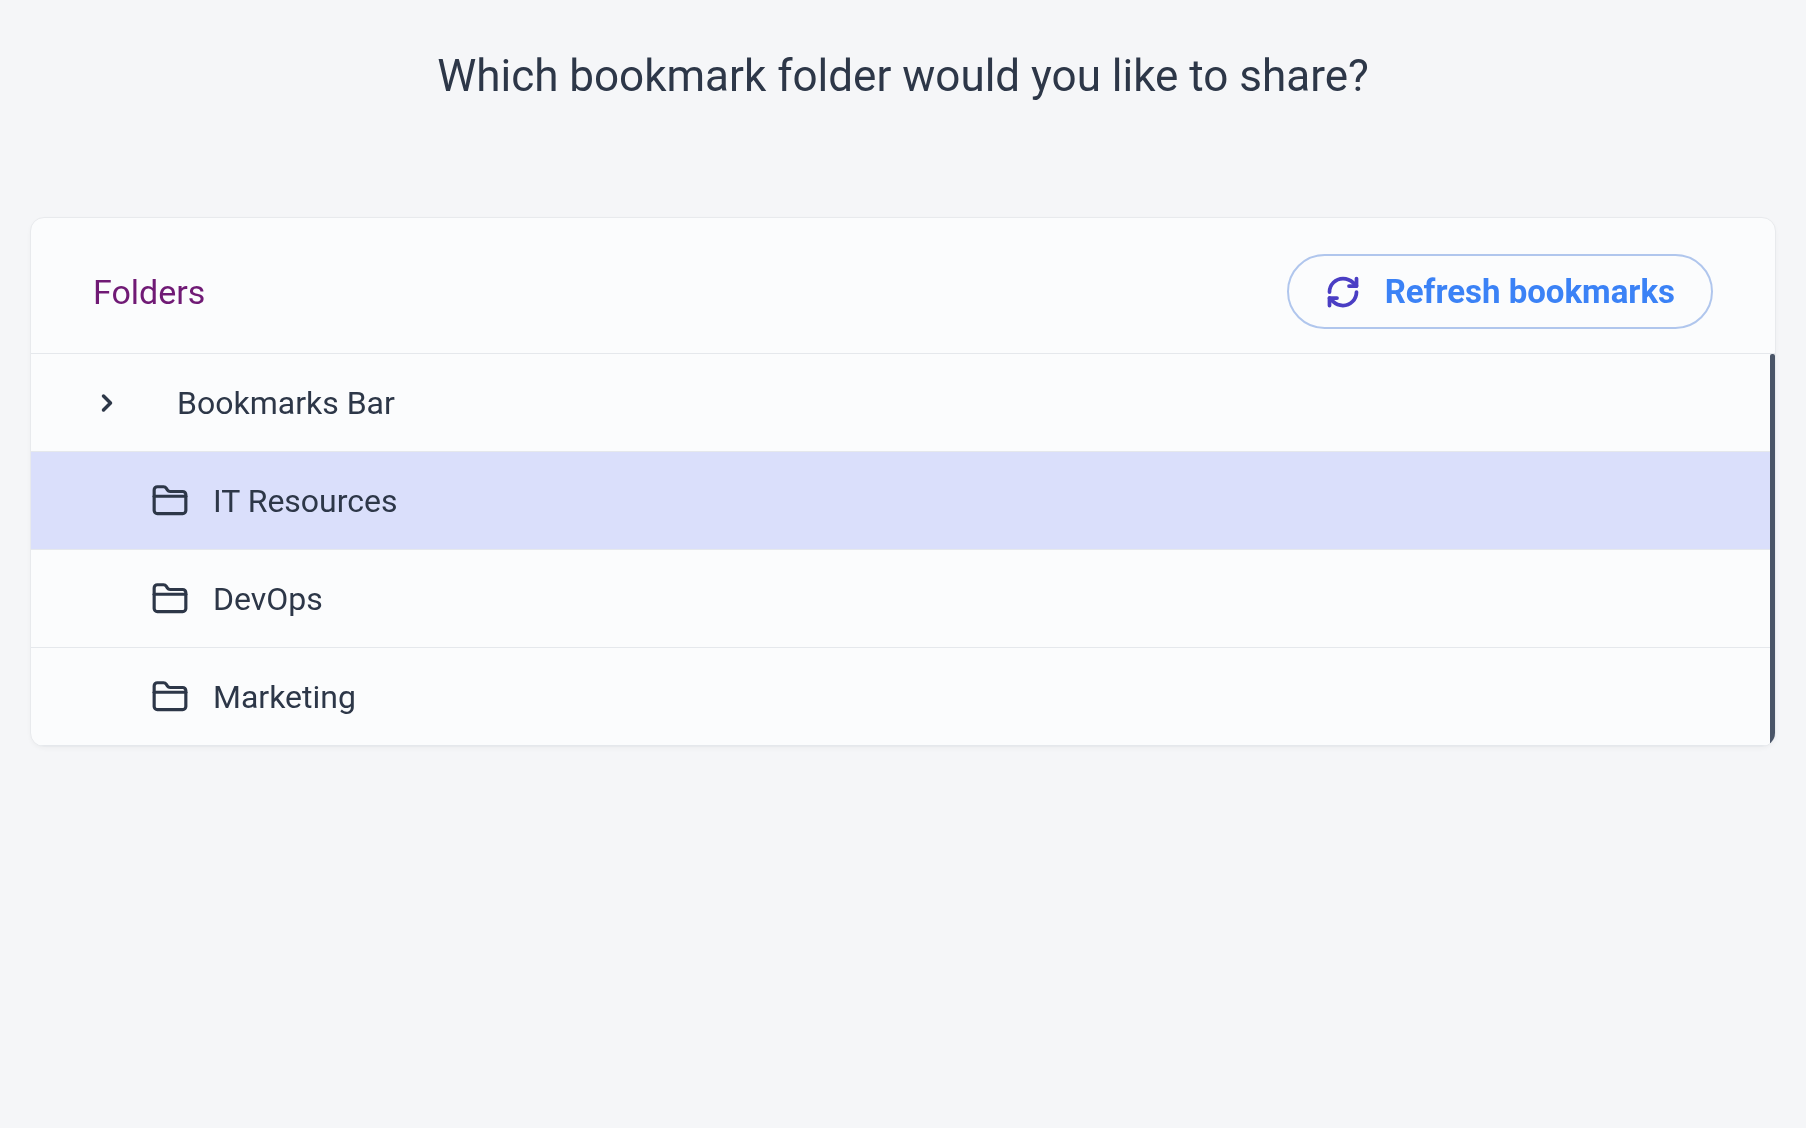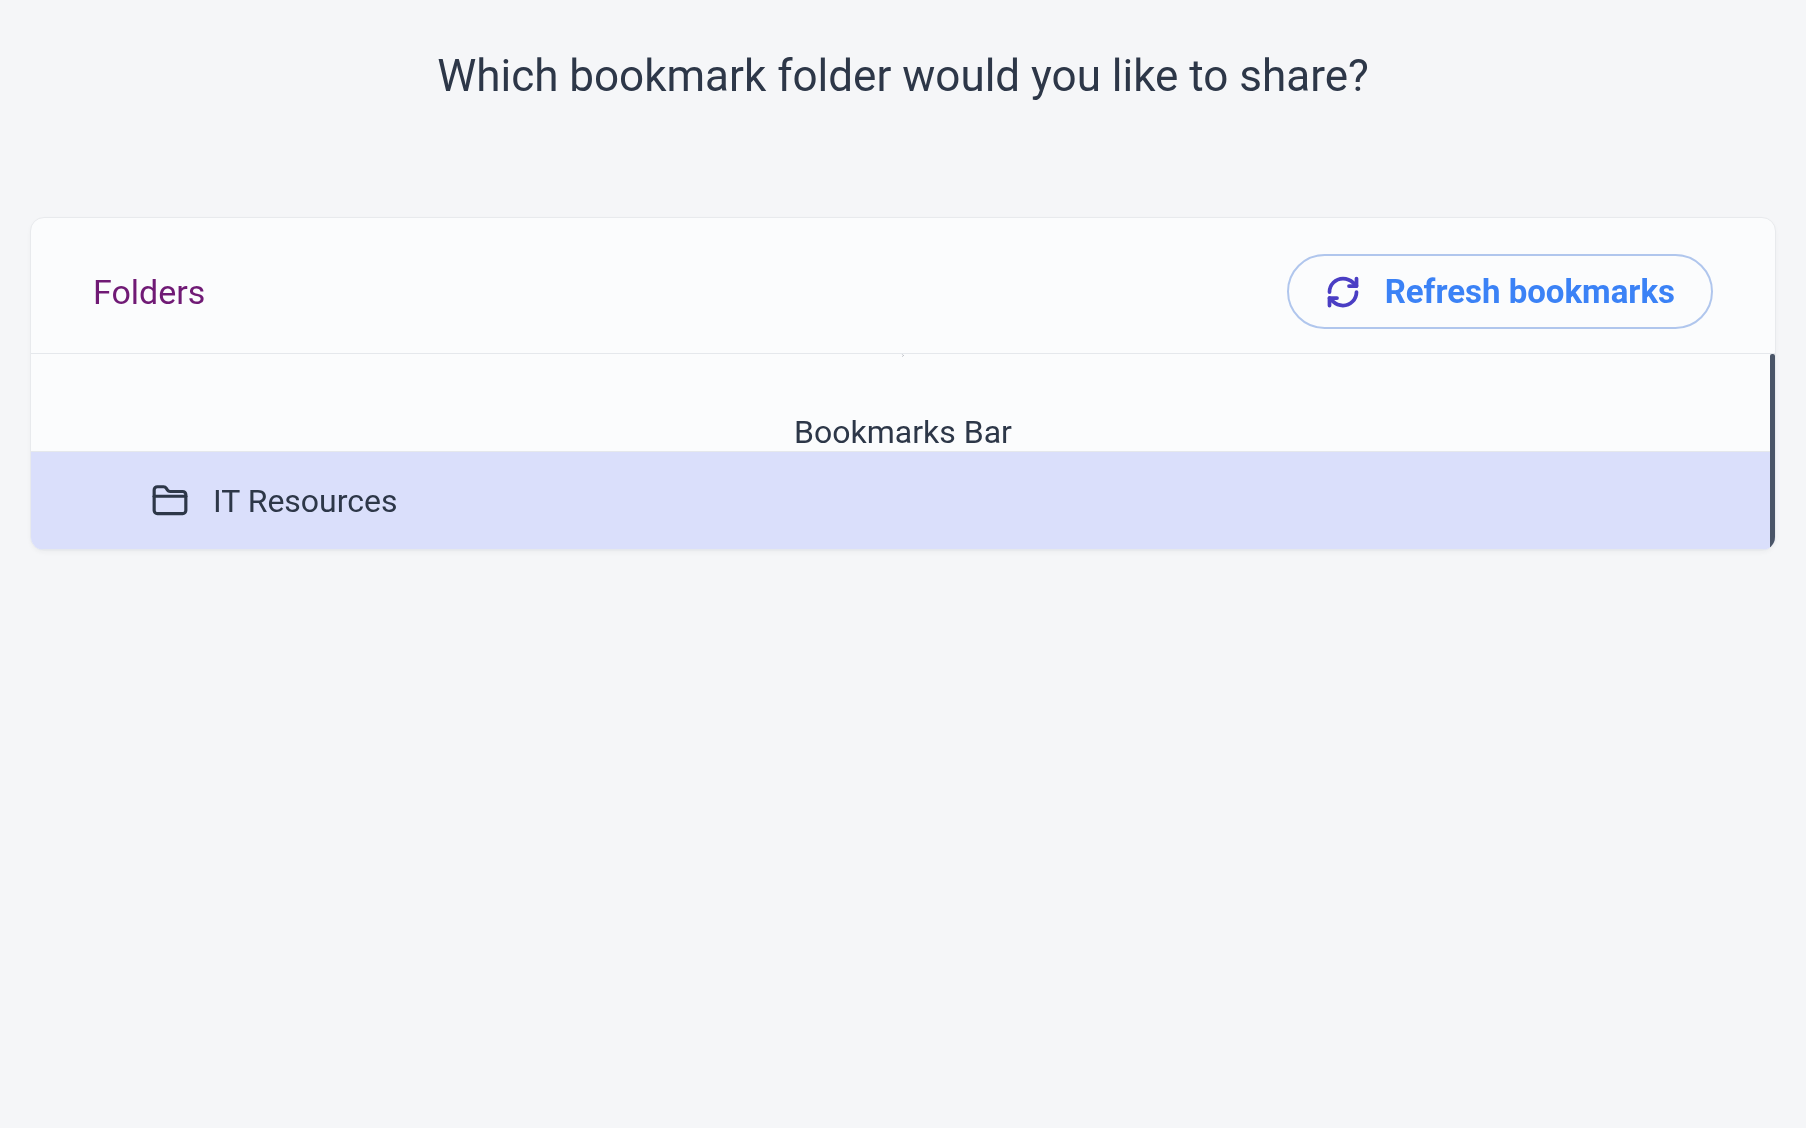--- a/index.html
+++ b/index.html
@@ -93,21 +93,20 @@
       display: flex;
       align-items: center;
       padding: 0 62px;
       height: 98px;
       border-bottom: 1px solid #e5e8ec;
       cursor: pointer;
     }
     
     .folder-row.root {
       gap: 56px;
-      flex-direction: column;
     }
     
     .folder-row.child {
       padding-left: 120px;
       gap: 24px;
     }
     
     .folder-row.selected {
       background: #dadffb;
     }
@@ -163,18 +162,32 @@
       </div>
 
       <div class="folder-row child selected">
         <svg class="folder-icon" viewBox="0 0 24 24" fill="none" stroke="currentColor" stroke-width="2" stroke-linecap="round" stroke-linejoin="round">
           <path d="M4 20h16a2 2 0 0 0 2-2V8a2 2 0 0 0-2-2h-7.93a2 2 0 0 1-1.66-.9l-.82-1.2A2 2 0 0 0 7.93 3H4a2 2 0 0 0-2 2v13c0 1.1.9 2 2 2Z"></path>
           <line x1="2" y1="9" x2="22" y2="9"></line>
         </svg>
         <span class="folder-name">IT Resources</span>
       </div>
 
+      <div class="folder-row child">
+        <svg class="folder-icon" viewBox="0 0 24 24" fill="none" stroke="currentColor" stroke-width="2" stroke-linecap="round" stroke-linejoin="round">
+          <path d="M4 20h16a2 2 0 0 0 2-2V8a2 2 0 0 0-2-2h-7.93a2 2 0 0 1-1.66-.9l-.82-1.2A2 2 0 0 0 7.93 3H4a2 2 0 0 0-2 2v13c0 1.1.9 2 2 2Z"></path>
+          <line x1="2" y1="9" x2="22" y2="9"></line>
+        </svg>
+        <span class="folder-name">DevOps</span>
+      </div>
 
 
+      <div class="folder-row child">
+        <svg class="folder-icon" viewBox="0 0 24 24" fill="none" stroke="currentColor" stroke-width="2" stroke-linecap="round" stroke-linejoin="round">
+          <path d="M4 20h16a2 2 0 0 0 2-2V8a2 2 0 0 0-2-2h-7.93a2 2 0 0 1-1.66-.9l-.82-1.2A2 2 0 0 0 7.93 3H4a2 2 0 0 0-2 2v13c0 1.1.9 2 2 2Z"></path>
+          <line x1="2" y1="9" x2="22" y2="9"></line>
+        </svg>
+        <span class="folder-name">Marketing</span>
+      </div>
 
     </div>
   </div>
 </div>
 
 </body></html>

